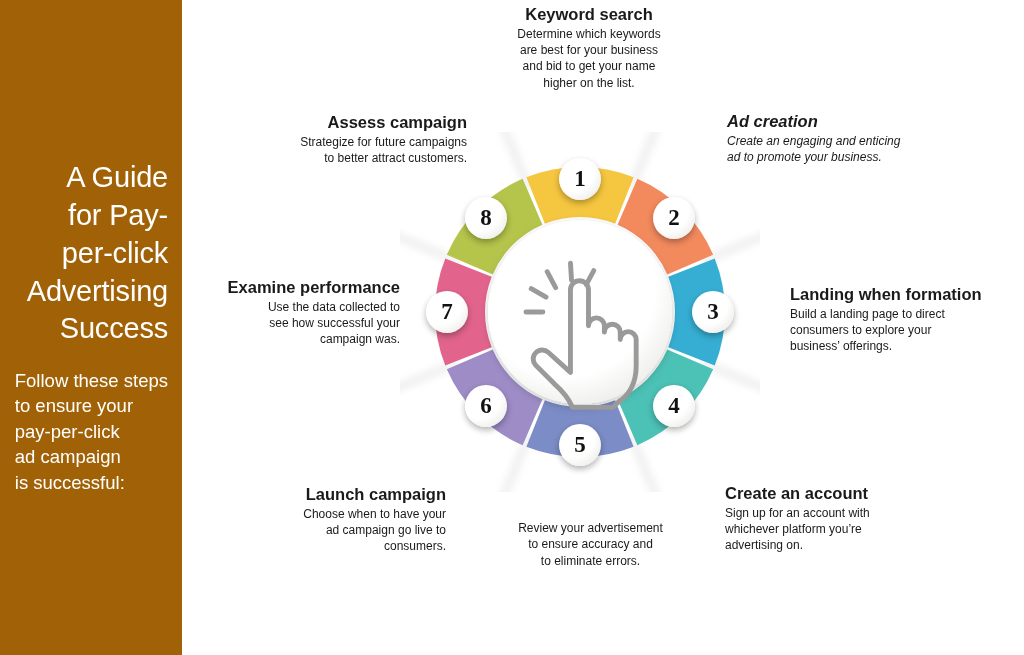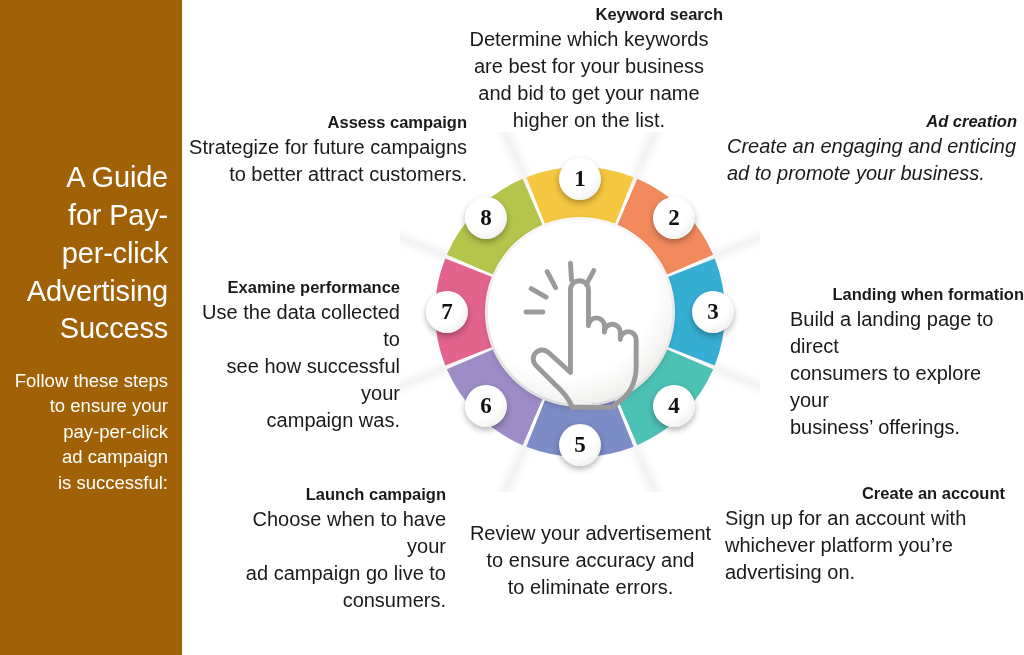--- a/index.html
+++ b/index.html
@@ -38,37 +38,35 @@
     text-align: right;
     font-weight: 400;
     letter-spacing: -0.2px;
     white-space: pre-line;
     margin-bottom: 20px;
   }
   #sidebar-sub {
     color: #ffffff;
     font-size: 18.5px;
     line-height: 1.38;
-    text-align: right;
     font-weight: 400;
     white-space: pre-line;
   }
 
   
   .callout { position: absolute; }
   .callout .c-title {
     font-weight: bold;
     font-size: 16.5px;
     line-height: 1.25;
     margin-bottom: 1px;
     white-space: pre-line;
-    text-align: right;
   }
   .callout .c-body {
-    font-size: 20px;
+    font-size: 12px;
     line-height: 1.36;
     white-space: pre-line;
   }
   .align-right  { text-align: right; }
   .align-left   { text-align: left; }
   .align-center { text-align: center; }
 
   
   #cal-1 { left: 455px; top: 4px;   width: 268px; }
   #cal-2 { left: 727px; top: 111px; width: 290px; font-style: italic; }

